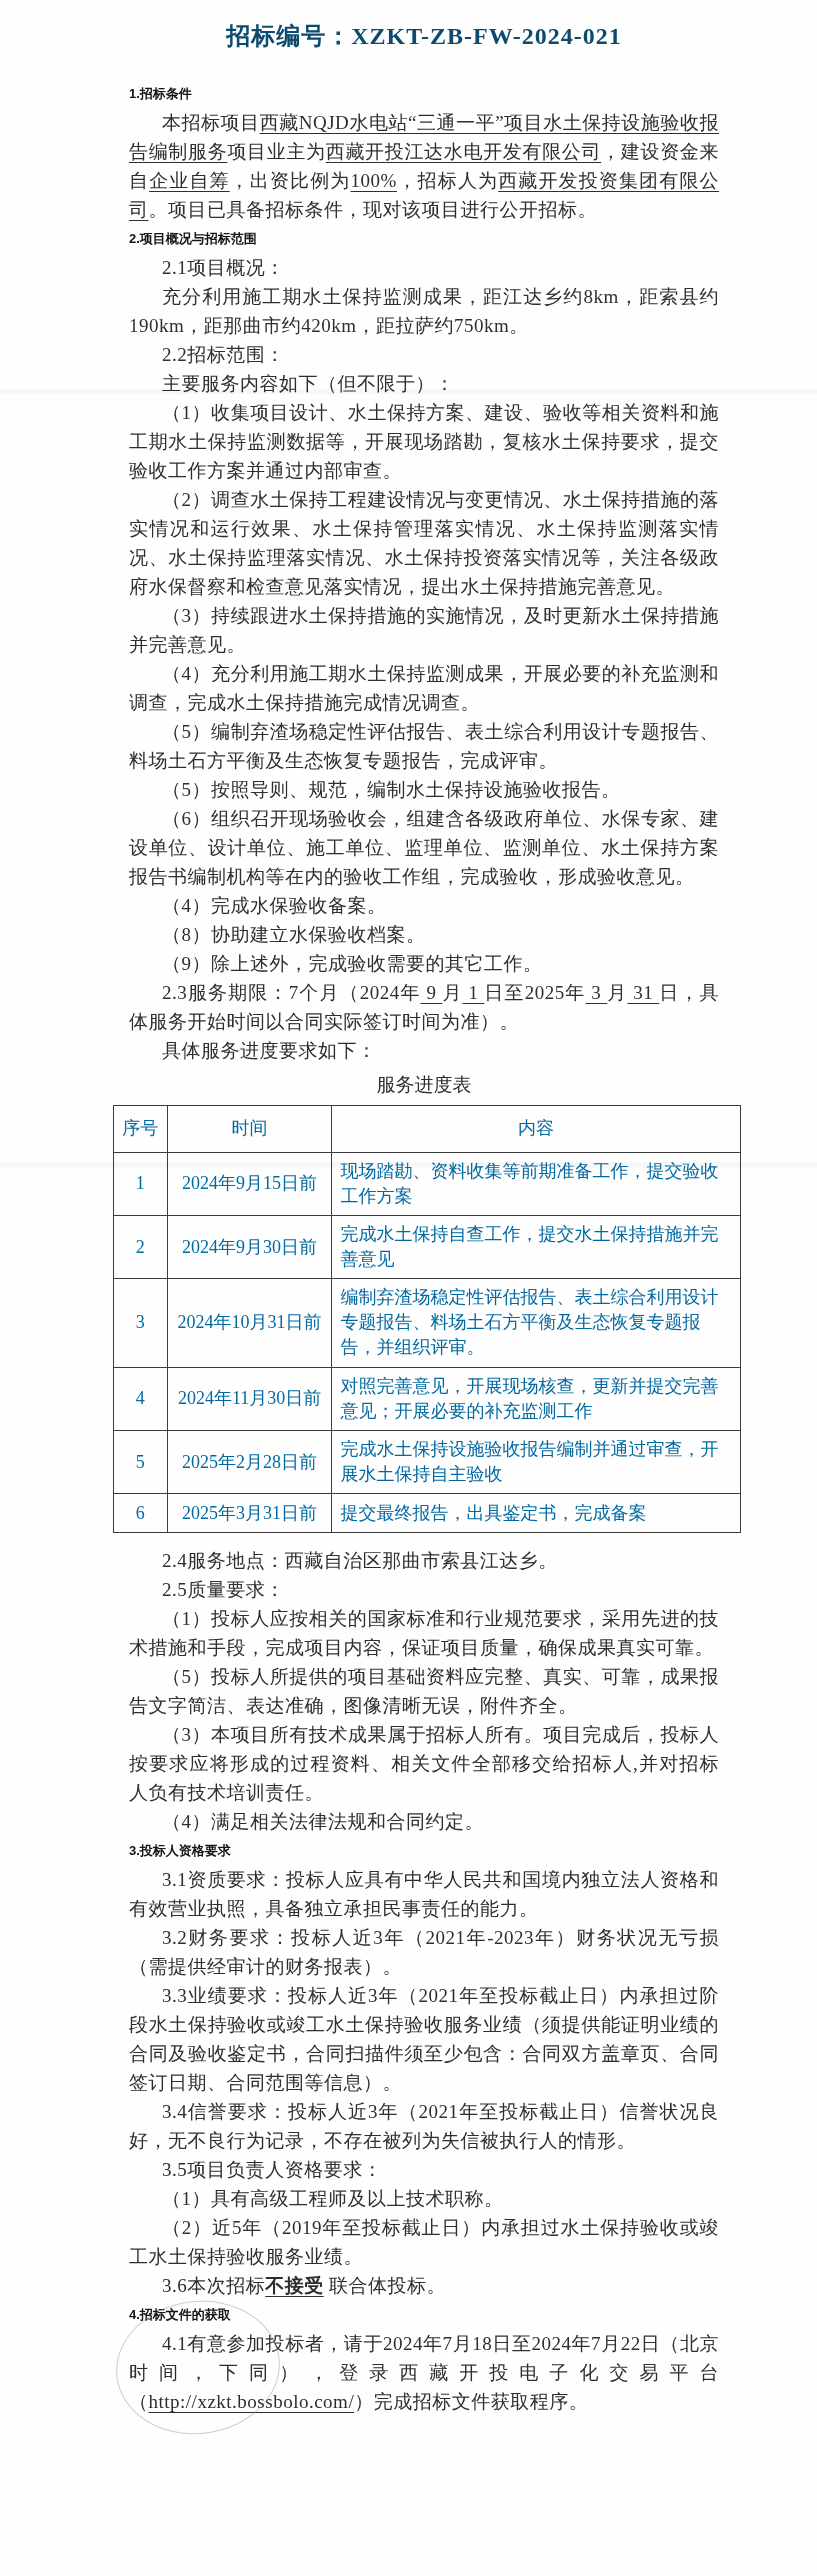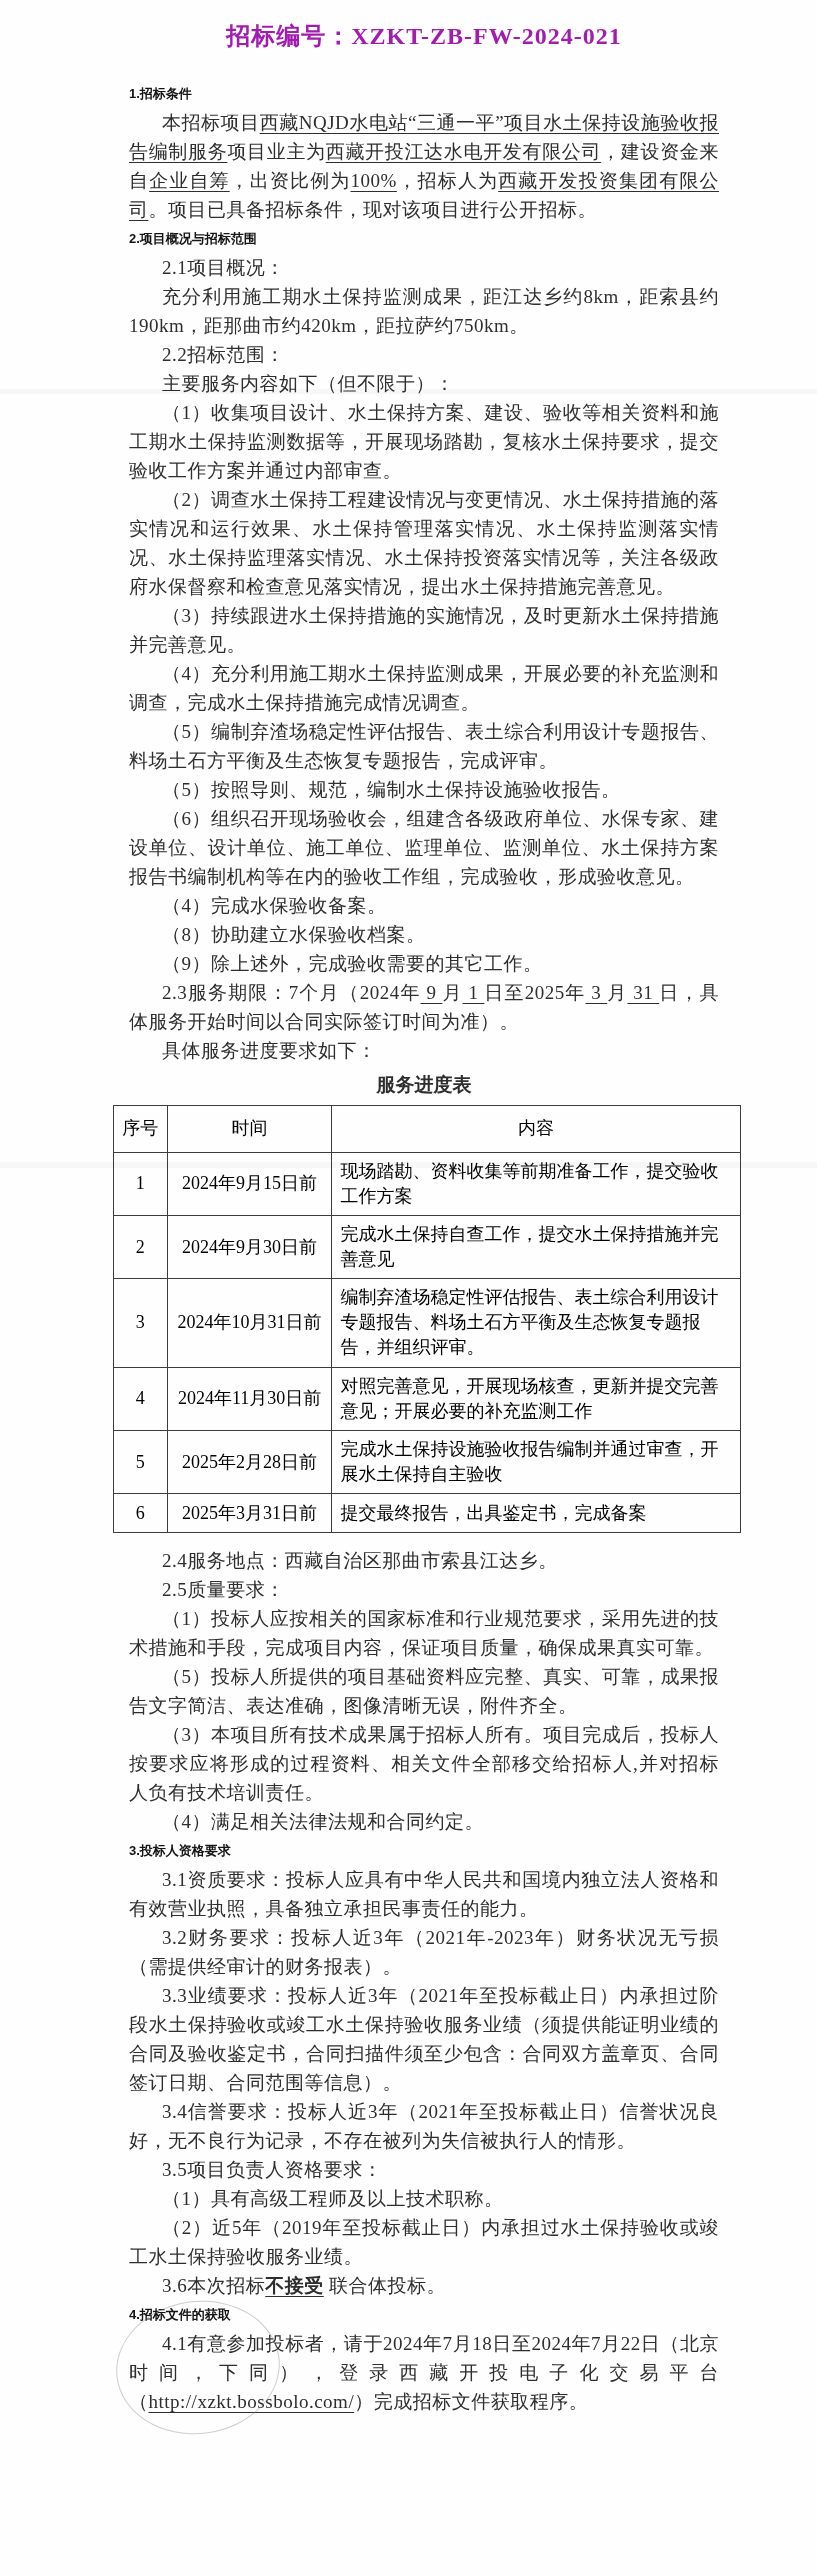--- a/index.html
+++ b/index.html
@@ -15,21 +15,21 @@
   .content{
     padding:13.4px 99px 0 129px;
     font-size:19px;
     line-height:29px;
   }
   .doc-title{
     text-align:center;
     font-size:24px;
     font-weight:700;
     letter-spacing:1px;
-    color:#a21caf;
+    color:#0c4a6e;
     margin:7.2px 0 27px 0;
     line-height:31px;
   }
   .h{
     font-family:"Liberation Sans","DejaVu Sans",sans-serif;
     font-weight:700;
     font-size:13px;
     color:#151515;
     line-height:29px;
     text-align:left;
@@ -42,33 +42,33 @@
   .ind{text-indent:33px;}
   .u{
     text-decoration:underline;
     text-decoration-thickness:1.3px;
     text-underline-offset:4.1px;
   }
   .b{font-weight:700;}
   .tbl-title{
     text-align:center;
     font-family:"Liberation Sans","DejaVu Sans",sans-serif;
-    font-weight:700;
+    font-weight:400;
     font-size:19px;
     margin:5.2px 0 6.2px 0;
     line-height:29px;
   }
   table.schedule{
     border-collapse:collapse;
     width:628px;
     margin-left:-16.5px;
     margin-bottom:13.4px;
     font-size:18px;
     line-height:25px;
-    color:#000000;
+    color:#0369a1;
   }
   table.schedule th, table.schedule td{
     border:1px solid #3c3c3c;
     padding:6.2px 8.2px;
   }
   table.schedule th{
     font-weight:400;
     text-align:center;
     padding:10.3px 5.2px;
   }

